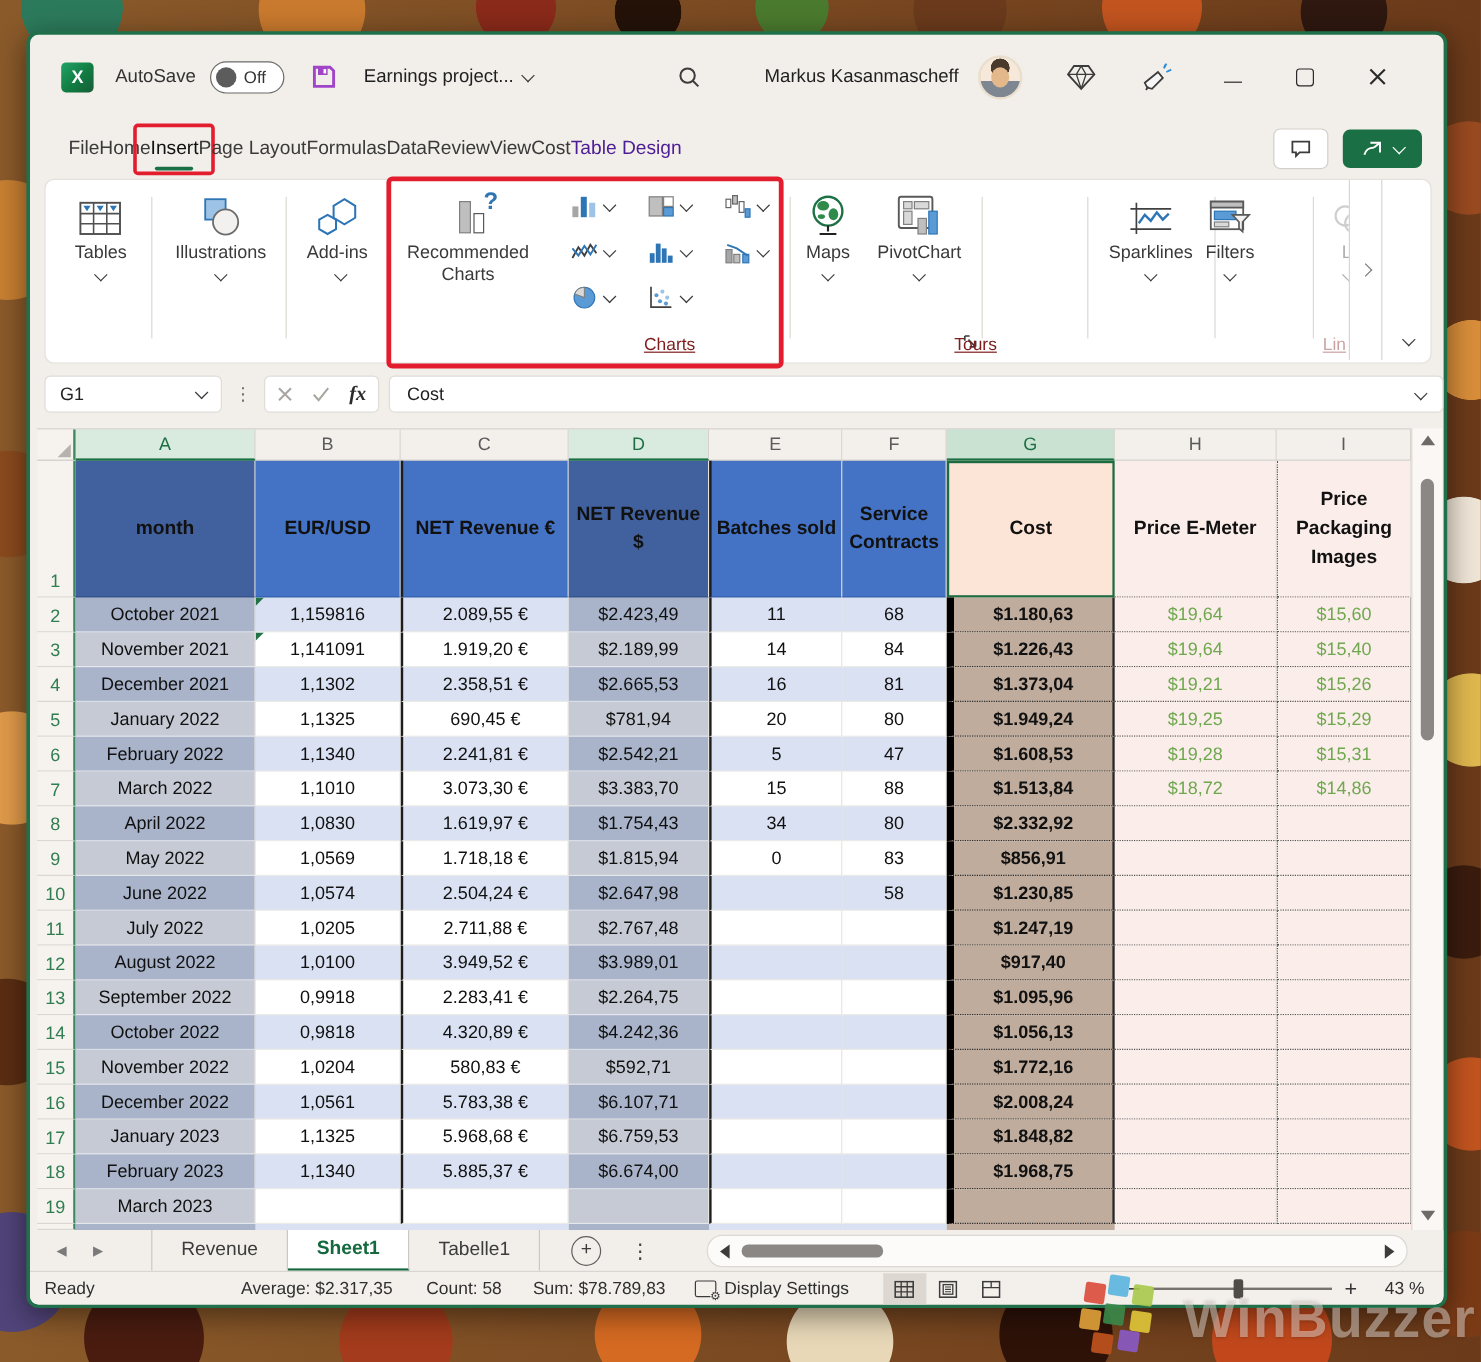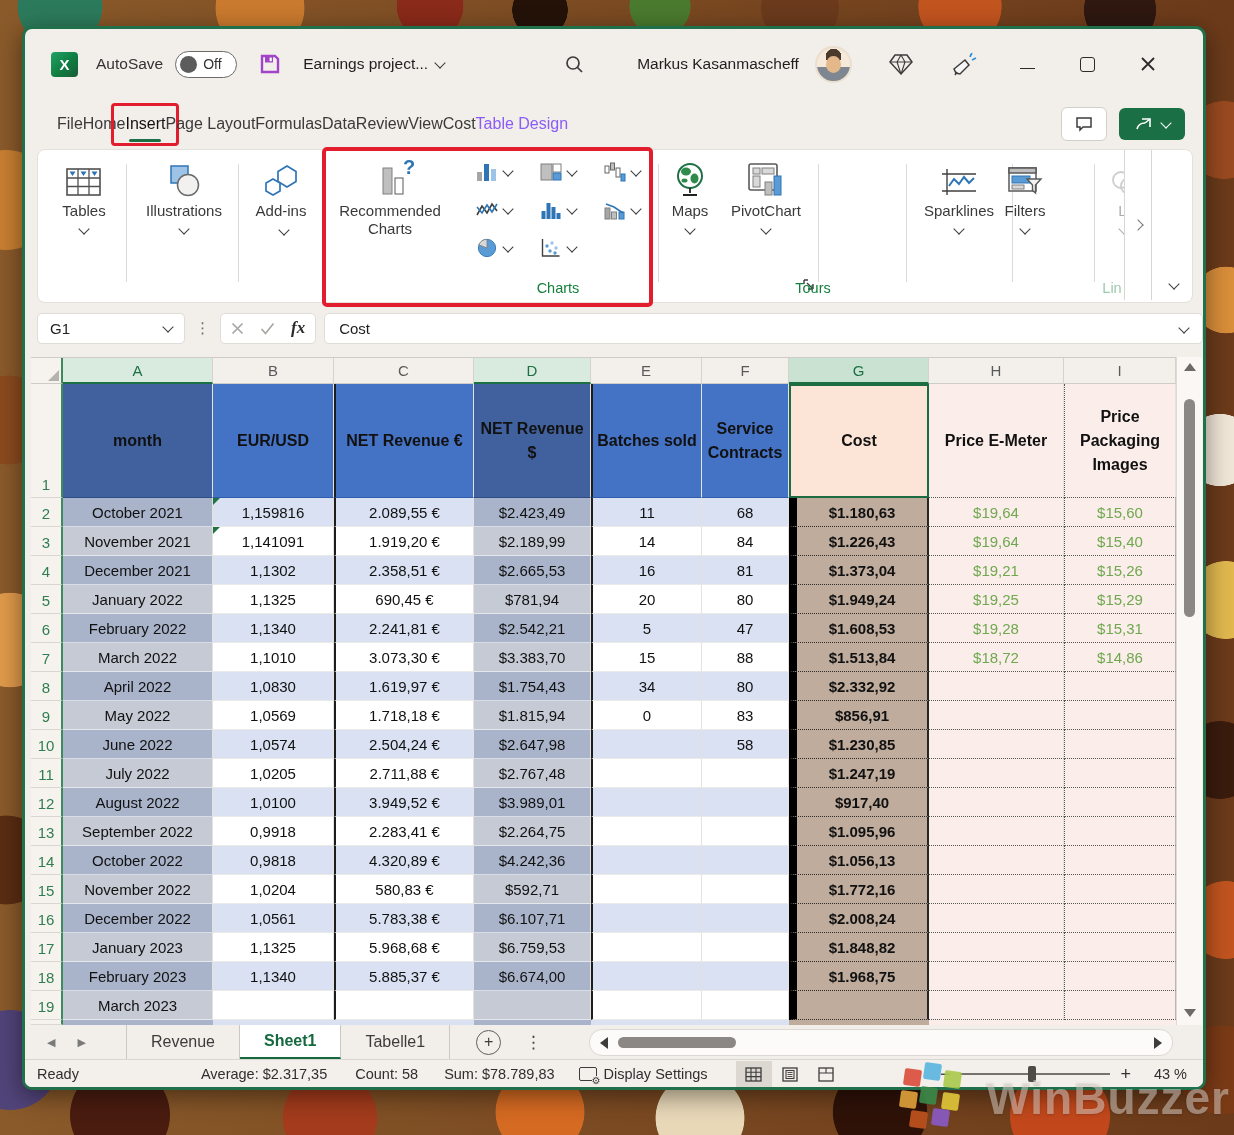--- a/index.html
+++ b/index.html
@@ -65,21 +65,21 @@
   .tb-ic{margin-left:36px;}
   .wbtn{margin-left:40px;color:#2b2b2b;display:flex;align-items:center;justify-content:center;width:20px;height:20px;}
   .minimize{width:15px;border-top:1.8px solid #2b2b2b;height:0;margin-top:8px;}
   .maximize{width:13px;height:13px;border:1.8px solid #2b2b2b;border-radius:3px;}
   
   .menubar{position:absolute;top:70px;left:0;right:0;height:50px;display:flex;align-items:center;}
   .mtab{font-size:16px;color:#3a3a3a;position:relative;white-space:nowrap;}
   .mtab.first{margin-left:32px;}
   .mtab.active{color:#111;}
   .mtab.active::after{content:"";position:absolute;left:4px;right:4px;bottom:-9px;height:3px;background:#1a7044;border-radius:2px;}
-  .mtab.ctx{color:#8b5cf6;}
+  .mtab.ctx{color:#4c1d95;}
   .redbox-insert{position:absolute;left:-14px;top:-12px;right:-14px;bottom:-13px;
     border:3px solid #e11d2e;border-radius:4px;pointer-events:none;}
   .mb-right{margin-left:auto;margin-right:18px;display:flex;align-items:center;gap:12px;}
   .commentbtn{width:44px;height:32px;background:#fff;border:1px solid #d3cfca;border-radius:6px;
     display:flex;align-items:center;justify-content:center;}
   .sharebtn{width:66px;height:32px;background:#1a7044;border-radius:6px;display:flex;align-items:center;
     justify-content:center;gap:9px;}
   .sharebtn .chev{border-color:#fff;}
   
   .ribbon{position:absolute;top:120px;left:12px;width:1154px;height:152px;background:#fff;
@@ -87,21 +87,21 @@
   .rd{position:absolute;top:14px;width:1px;height:118px;background:#ddd9d4;}
   .bigbtn{position:absolute;top:8px;text-align:center;}
   .bicon{height:40px;display:flex;align-items:flex-end;justify-content:center;}
   .blabel{display:block;font-size:15px;color:#3a3a3a;line-height:1.22;margin-top:4px;}
   .bigbtn .chev{display:block;margin:5px auto 0;}
   .bigbtn.inlinechev .blabel{display:inline;}
   .bigbtn.inlinechev .chev{display:inline-block;margin-left:6px;}
   .chartgrid{position:absolute;left:424px;top:8px;width:192px;display:grid;
     grid-template-columns:repeat(3,1fr);row-gap:10px;}
   .citem{display:flex;align-items:center;justify-content:center;gap:6px;height:28px;}
-  .glabel{position:absolute;bottom:6px;font-size:14.5px;color:#15803d;text-align:center;}
+  .glabel{position:absolute;bottom:6px;font-size:14.5px;color:#7f1d1d;text-align:center;text-decoration:underline;}
   .launcher{position:absolute;left:764px;top:128px;}
   .pagstrip{position:absolute;left:1086px;top:0;width:26px;height:150px;background:#fff;
     border-left:1px solid #d9d5d0;border-right:1px solid #d9d5d0;display:flex;align-items:center;justify-content:center;}
   .pagchev{width:7px;height:7px;border-right:1.6px solid #777;border-top:1.6px solid #777;transform:rotate(45deg);}
   .g-links{opacity:.42;}
   .collapse{position:absolute;right:14px;bottom:10px;}
   .redbox-charts{position:absolute;left:284px;top:-3px;width:323px;height:152px;
     border:4px solid #e11d2e;border-radius:5px;pointer-events:none;z-index:30;}
   
   .frow{position:absolute;top:279px;left:0;right:0;height:40px;display:flex;align-items:center;}
@@ -145,21 +145,21 @@
     border-bottom:1px dotted #555;}
   .h-i{border-left:1px dotted #555;}
   
   .c-a.ev{background:#a9b4ca;}  .c-a.od{background:#c5cad4;}
   .c-a{border-bottom:1px solid rgba(255,255,255,.55);}
   .c-b.ev,.c-c.ev,.c-e.ev,.c-f.ev{background:#d9e1f2;}
   .c-b.od,.c-c.od,.c-e.od,.c-f.od{background:#fff;}
   .c-c,.c-e{border-left:2px solid #1d1d1d;}
   .c-d.ev{background:#a9b4ca;} .c-d.od{background:#c5cad4;}
   .c-d{border-bottom:1px solid rgba(255,255,255,.55);}
-  .c-g{background:#bfac9d;font-weight:bold;border-left:8px solid #000000;border-right:2px solid #262626;
+  .c-g{background:#bfac9d;font-weight:bold;border-left:6px solid #000000;border-right:2px solid #262626;
     border-bottom:1px dotted #2b2b2b;}
   .c-h,.c-i{background:#fbedea;color:#6fa84f;border-bottom:1px dotted #555;}
   .c-i{border-left:1px dotted #555;border-right:1px solid #b9b5b0;}
   .err{position:absolute;top:0;left:0;width:0;height:0;border-top:7px solid #217346;border-right:7px solid transparent;}
   
   .vscroll{position:absolute;top:328px;left:1151px;width:25px;height:668px;background:#faf7f4;
     border-left:1px solid #ddd9d4;display:flex;flex-direction:column;align-items:center;}
   .varrow{margin-top:6px;width:0;height:0;border-left:6px solid transparent;border-right:6px solid transparent;
     border-bottom:8px solid #6e6a66;}
   .varrow.down{border-bottom:none;border-top:8px solid #6e6a66;margin-top:auto;margin-bottom:8px;}

